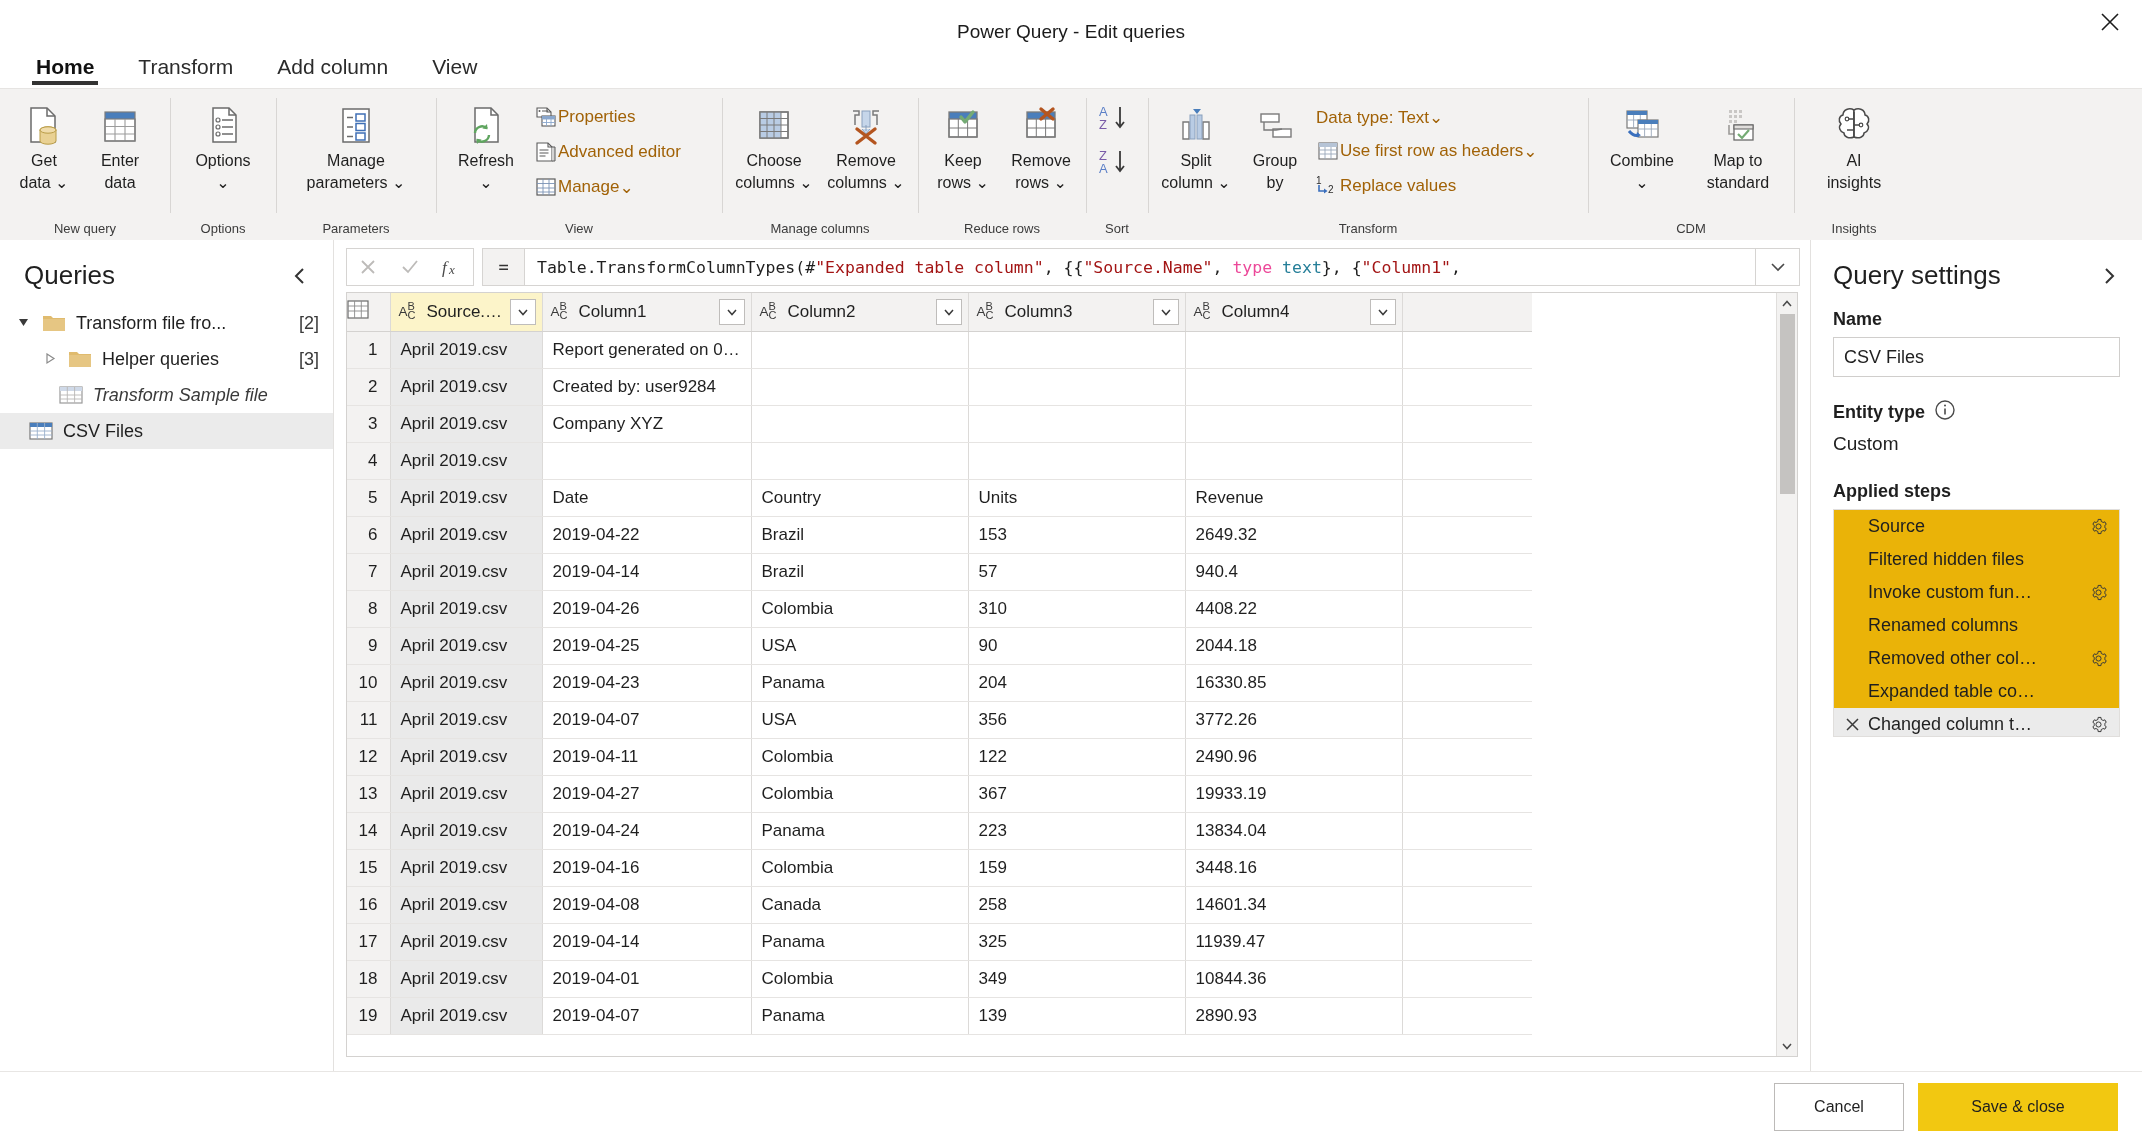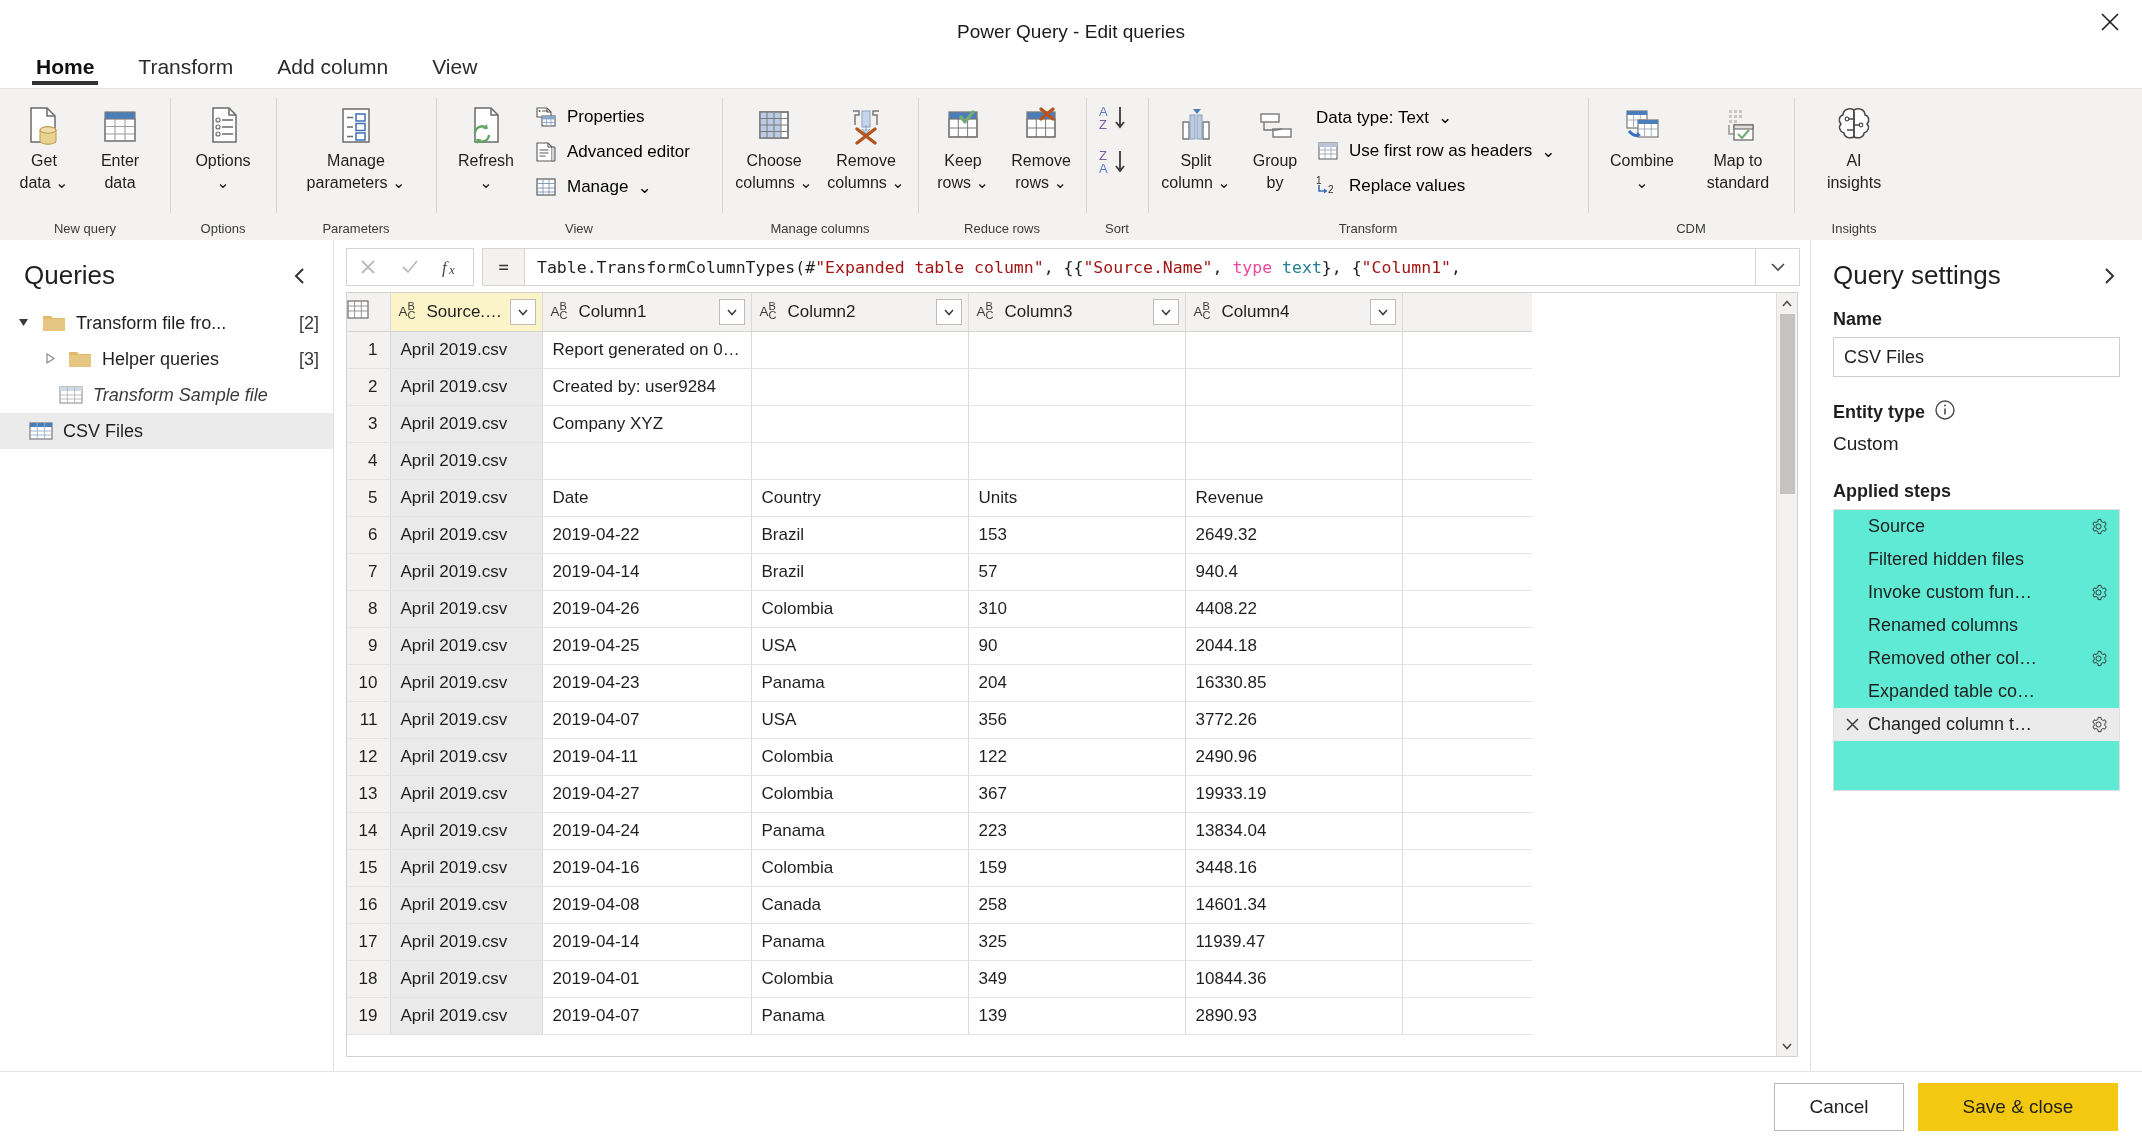--- a/index.html
+++ b/index.html
@@ -69,22 +69,22 @@
   .bigbtn .blabel{
     font-size:16px;color:#1f1f1f;text-align:center;line-height:1.12;margin-top:4px;
     white-space:nowrap;
   }
   .bigbtn.wide{width:98px;}
   .caret{display:inline-block;}
 
   
   .smallcol{display:flex;flex-direction:column;justify-content:flex-start;padding-top:4px;gap:5px;}
   .smallbtn{
-    display:flex;align-items:center;gap:9px;padding:3px 8px 3px 4px;cursor:pointer;
-    font-size:17px;color:#000000;white-space:nowrap;
+    display:flex;align-items:center;padding:3px 8px 3px 4px;cursor:pointer;
+    font-size:17px;color:#a16207;white-space:nowrap;
   }
   .smallbtn .sicon{width:24px;height:24px;display:flex;align-items:center;justify-content:center;flex:0 0 24px;}
 
   
   .workarea{display:flex;height:calc(1141px - 44px - 44px - 152px - 70px);}
 
   
   .queries-pane{
     width:334px;flex:0 0 334px;background:#ffffff;border-right:1px solid #e3e1df;
     padding:0;
@@ -192,36 +192,36 @@
   .settings-head .stitle{font-size:26px;color:#1f1f1f;}
   .sfield-label{font-size:18px;font-weight:700;color:#1f1f1f;padding:6px 22px 7px 22px;}
   .sinput{
     margin:0 22px;height:40px;border:1px solid #d0cecc;background:#fff;display:flex;align-items:center;
     padding:0 10px;font-size:18px;color:#1f1f1f;
   }
   .entity-row{display:flex;align-items:center;gap:9px;padding:22px 22px 0 22px;}
   .entity-row .elabel{font-size:18px;font-weight:700;color:#1f1f1f;}
   .entity-val{font-size:19px;color:#1f1f1f;padding:8px 22px 0 22px;}
   .steps-label{font-size:18px;font-weight:700;color:#1f1f1f;padding:26px 22px 7px 22px;}
-  .steps-box{margin:0 22px;border:1px solid #e0dedc;background:#5eead4;height:282px;overflow:hidden;}
+  .steps-box{margin:0 22px;border:1px solid #e0dedc;background:#eab308;height:228px;overflow:hidden;}
   .step{
     display:flex;align-items:center;height:33px;padding:0 8px 0 6px;font-size:18px;color:#1f1f1f;cursor:pointer;
   }
   .step.sel{background:#ebebeb;}
   .step .sx{width:24px;flex:0 0 24px;display:flex;align-items:center;justify-content:center;}
   .step .sname{flex:1;overflow:hidden;text-overflow:ellipsis;white-space:nowrap;padding-left:4px;}
   .step .sgear{width:26px;flex:0 0 26px;display:flex;align-items:center;justify-content:center;cursor:pointer;}
 
   
   .footer{
     height:70px;background:#fff;border-top:1px solid #e8e6e4;
     display:flex;align-items:center;justify-content:flex-end;gap:14px;padding-right:24px;
   }
   .btn{
-    height:48px;min-width:130px;border:1px solid #bcbab8;background:#fff;font-size:19px;color:#1f1f1f;
+    height:48px;min-width:130px;border:1px solid #bcbab8;background:#fff;font-size:16px;color:#1f1f1f;
     display:flex;align-items:center;justify-content:center;cursor:pointer;padding:0 22px;
   }
   .btn.primary{background:#f2c811;border-color:#f2c811;color:#1f1f1f;min-width:200px;}
 </style>
 </head>
 <body>
 
 <div class="titlebar">
   <div class="title">Power Query - Edit queries</div>
   <div class="close-btn">

